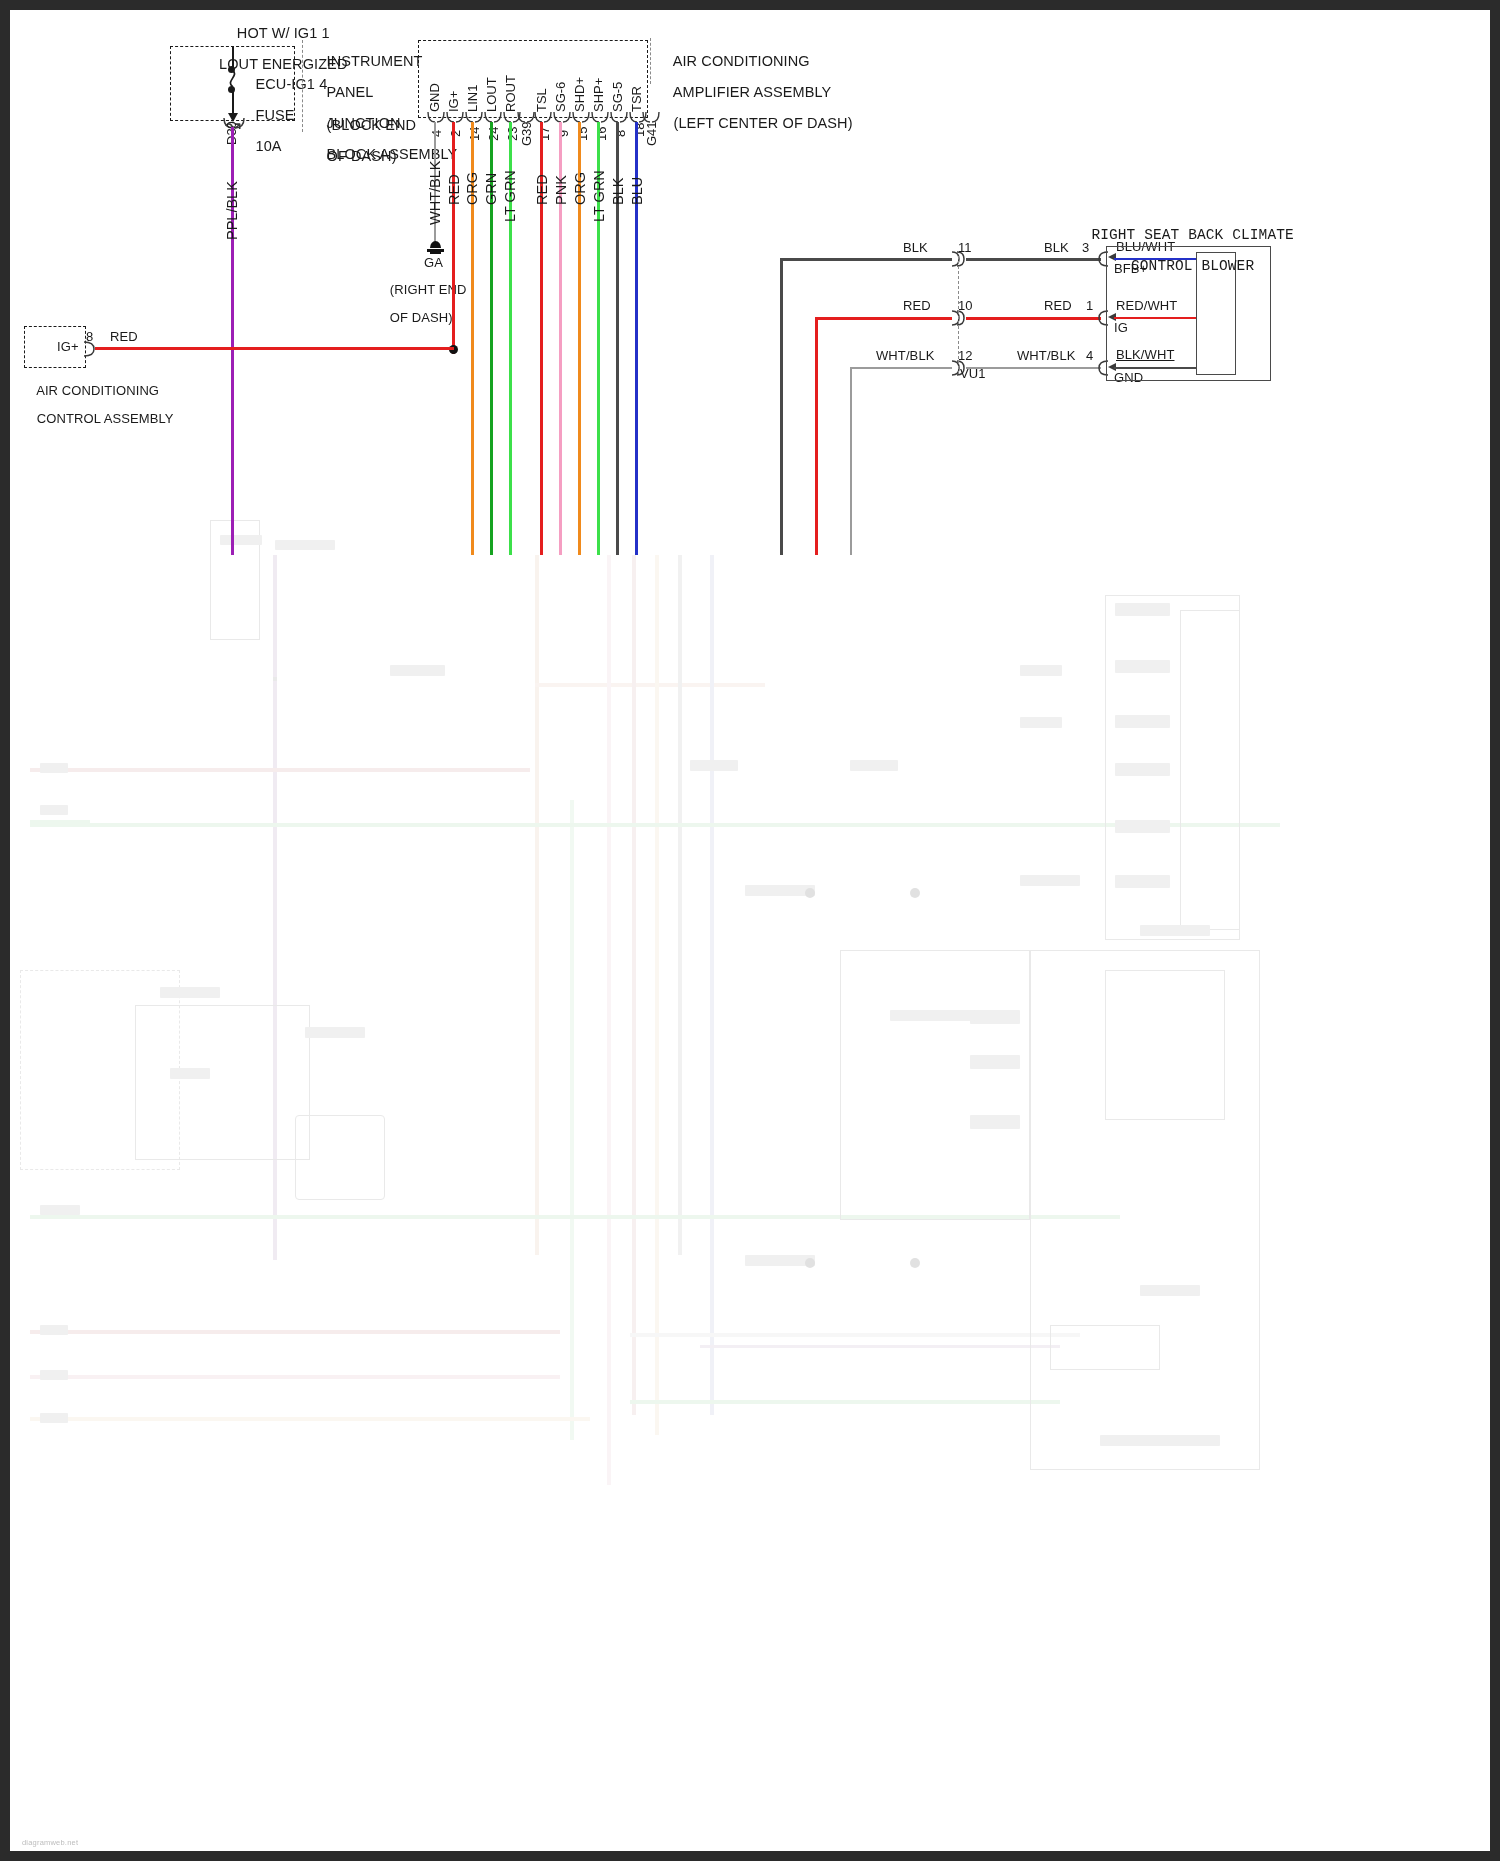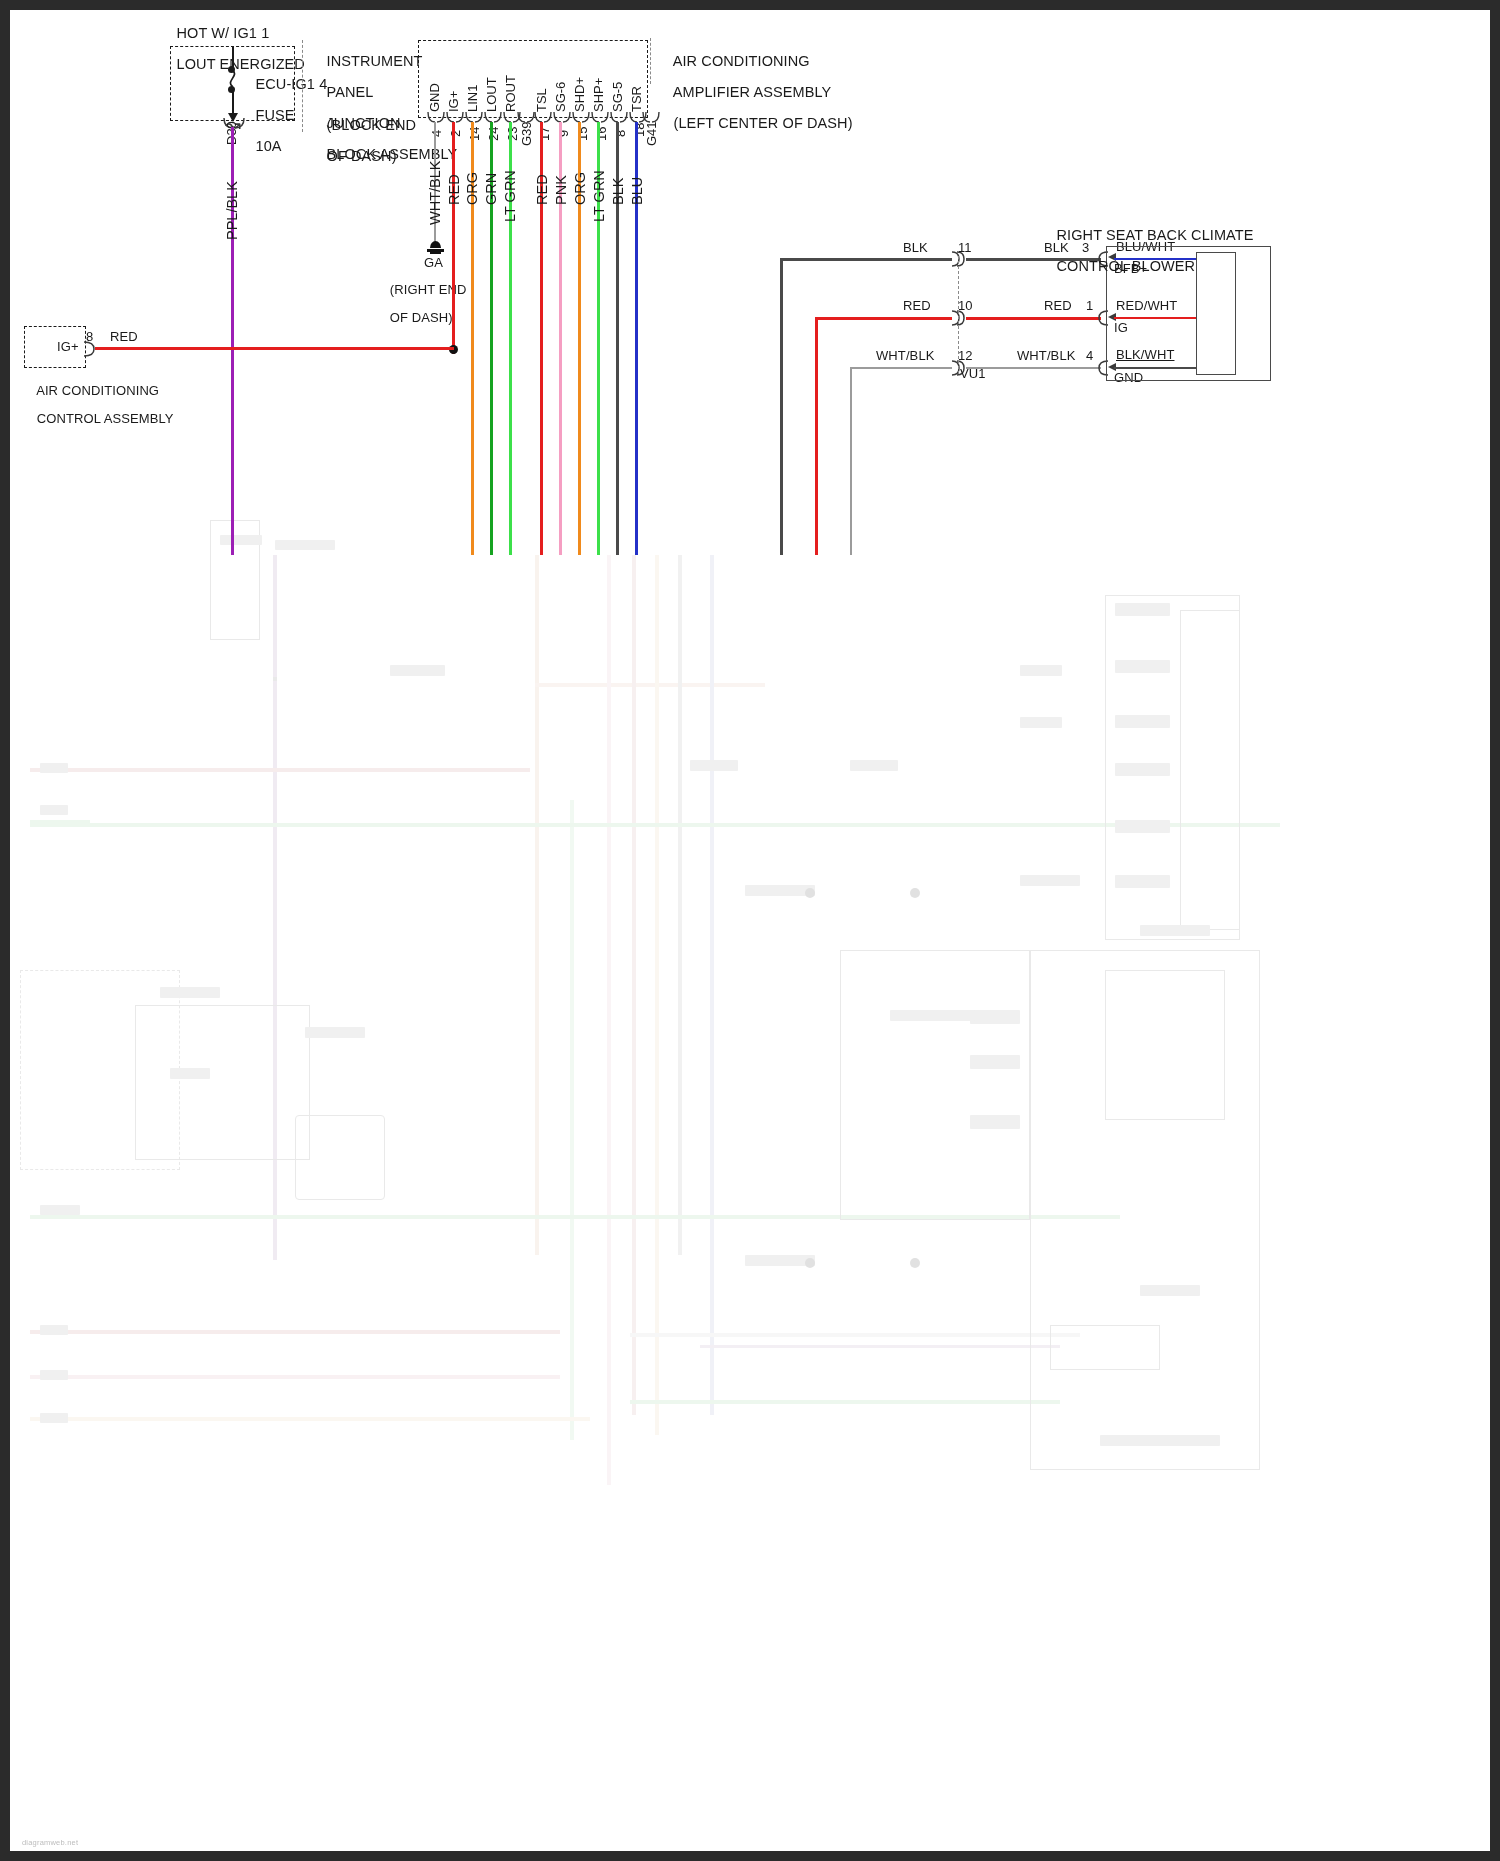--- a/index.html
+++ b/index.html
@@ -30,21 +30,21 @@
 
   .lbl {
     position:absolute;
     font-size:14.5px;
     color:#1a1a1a;
     white-space:pre;
     line-height:15.5px;
     letter-spacing:0.1px;
   }
   .lbl.sm   { font-size:13px; line-height:14px; }
-  .lbl.ctr  { text-align:left; }
+  .lbl.ctr  { text-align:center; }
 
   .vlbl {
     position:absolute;
     font-size:14.5px;
     color:#1a1a1a;
     white-space:pre;
     transform-origin:0 0;
     transform:rotate(-90deg);
   }
   .vlbl.sm { font-size:13px; }
@@ -443,20 +443,20 @@
   <div class="lbl sm" style="left:1086px; top:349px;"><span>4</span></div>
   <div class="arr-l" style="left:1108px; top:363px;"></div>
   <div class="w wh thin" style="left:1114px; top:367px; width:83px; background:#4a4a4a;"></div>
   <div class="lbl sm" style="left:1116px; top:348px;text-decoration:underline;"><span>BLK/WHT</span></div>
   <div class="lbl sm" style="left:1114px; top:371px;"><span>GND</span></div>
 
   <div class="vdash" style="left:958px; top:256px; height:118px;"></div>
 
   <div class="solidbox" style="left:1106px; top:246px; width:165px; height:135px;"></div>
   <div class="solidbox" style="left:1196px; top:252px; width:40px; height:123px;"></div>
-  <div class="lbl ctr" style="left:1040px; top:212px; width:270px;">
+  <div class="lbl ctr" style="left:1040px; top:212px; width:270px;font-family:Liberation Mono, monospace;">
     <span>RIGHT SEAT BACK CLIMATE</span><br>
     <span>CONTROL BLOWER</span>
   </div>
 
   <div id="watermark">diagramweb.net</div>
 
 </div>
 
 </body></html>

